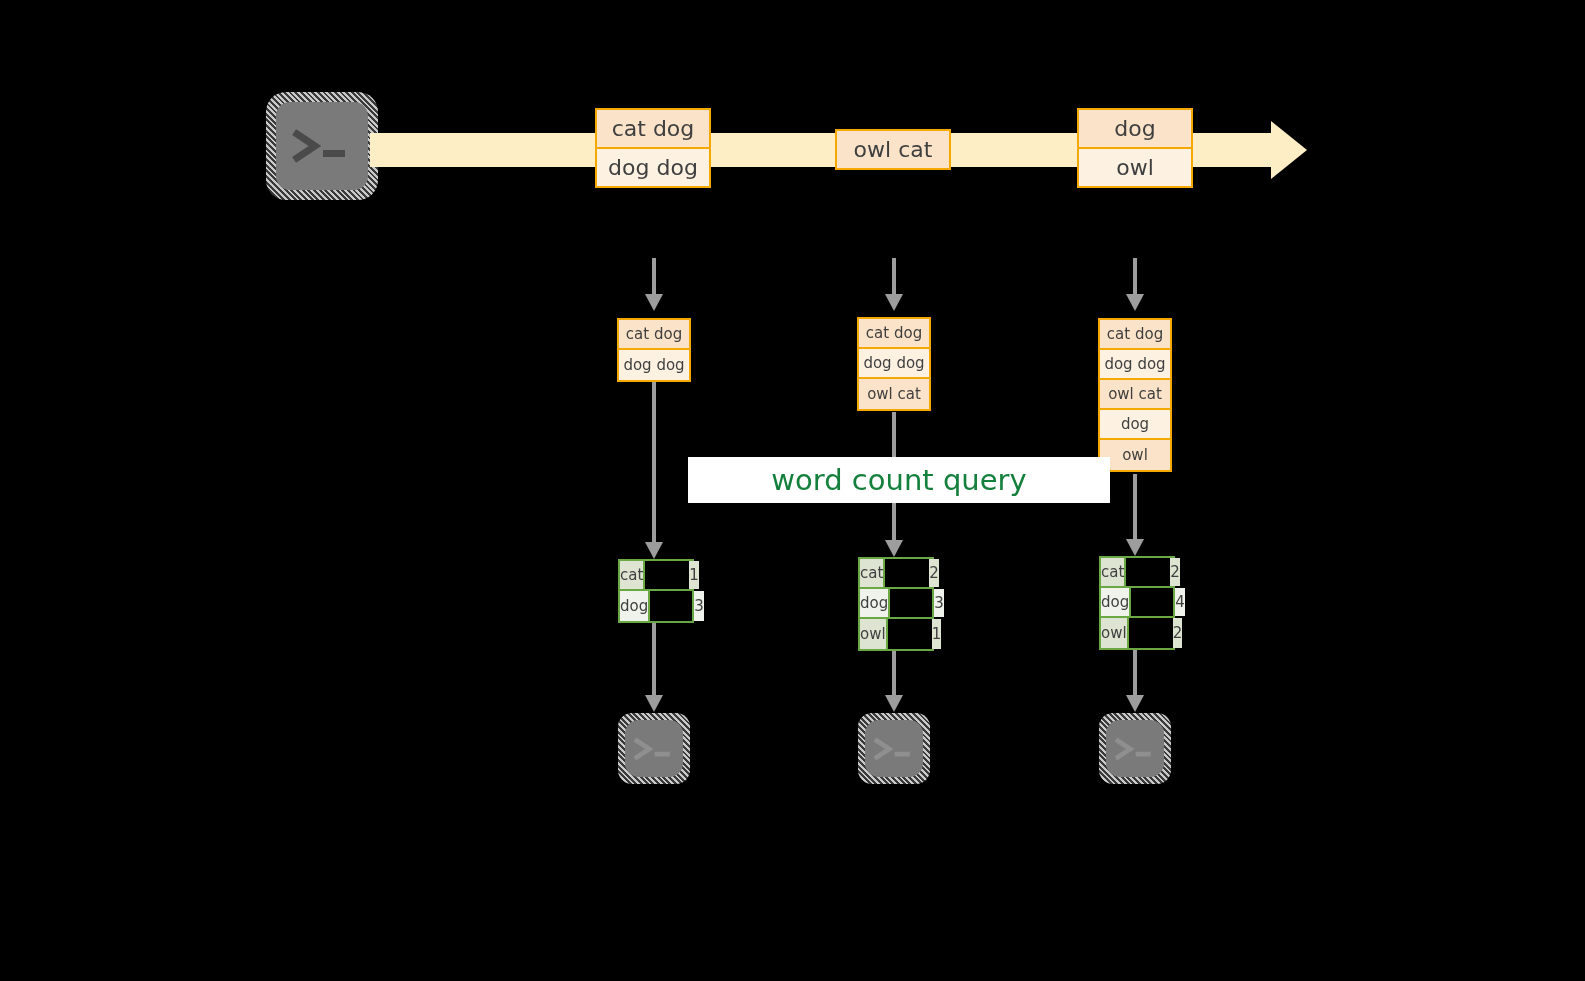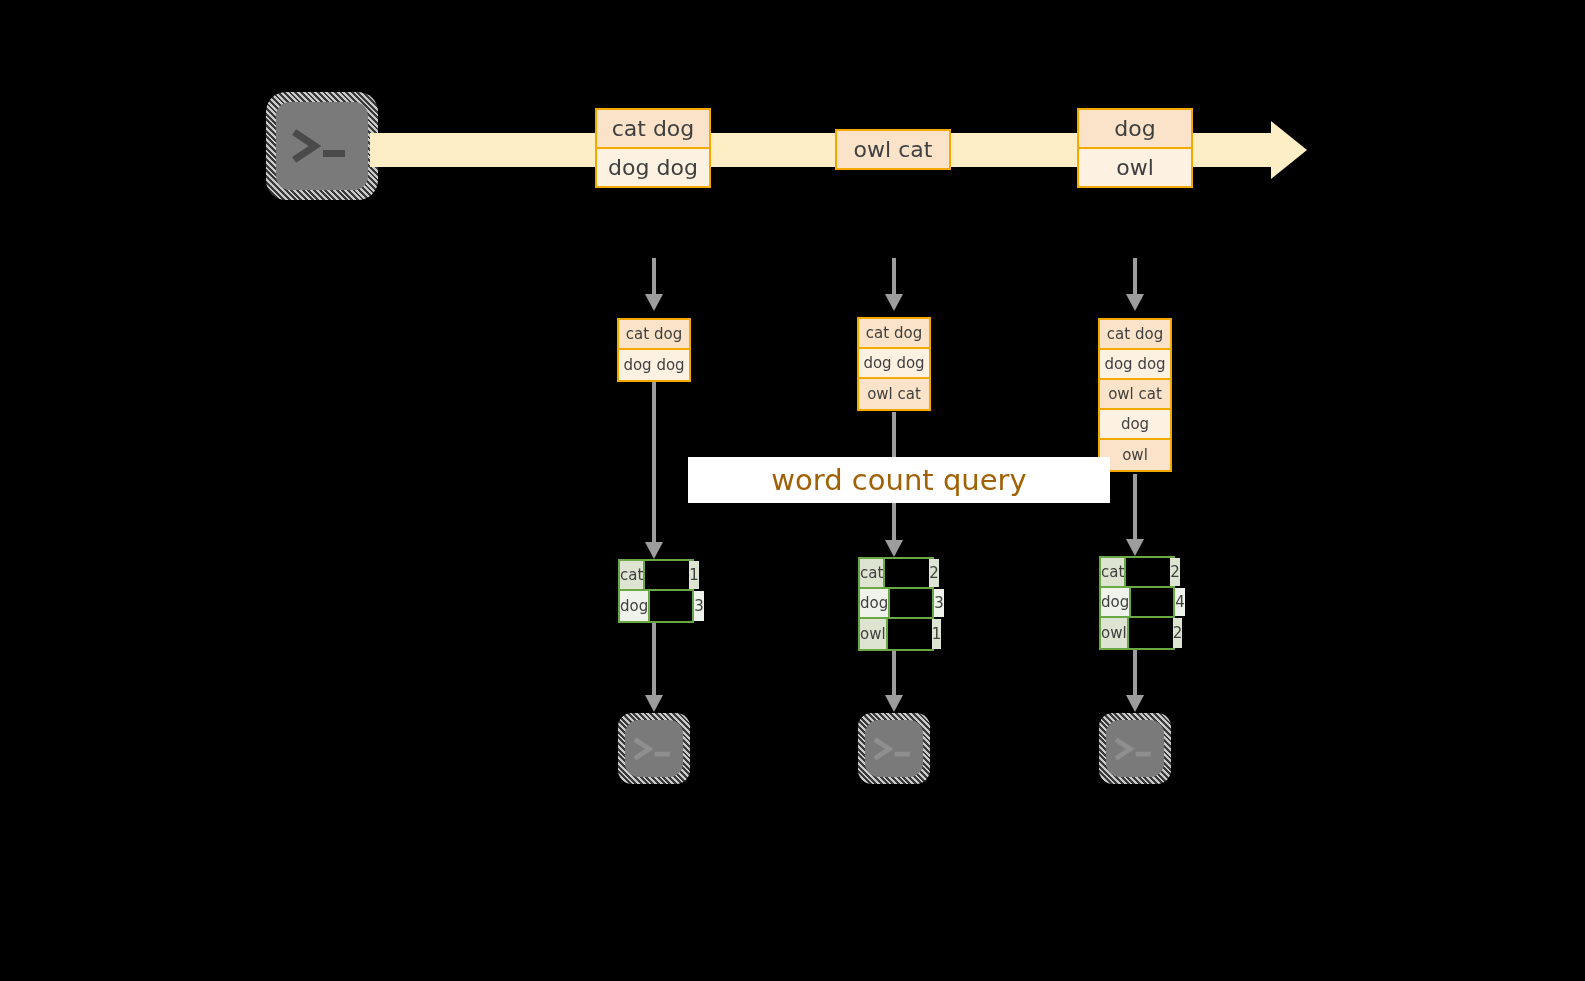--- a/index.html
+++ b/index.html
@@ -110,21 +110,21 @@
     border-right:9px solid transparent;
     border-top:17px solid #9d9d9d;
   }
 
   
   .banner {
     position:absolute;
     background:#ffffff;
     display:flex; align-items:center; justify-content:center;
     font-size:29px;
-    color:#a16207;
+    color:#15803d;
     white-space:nowrap;
   }
 </style>
 </head>
 <body>
 
 <div id="stage">
 
   <div class="terminal" style="left:266px; top:92px; width:112px; height:108px; border-radius:20px;">
     <div class="inner" style="left:10px; top:10px; right:10px; bottom:10px;">

